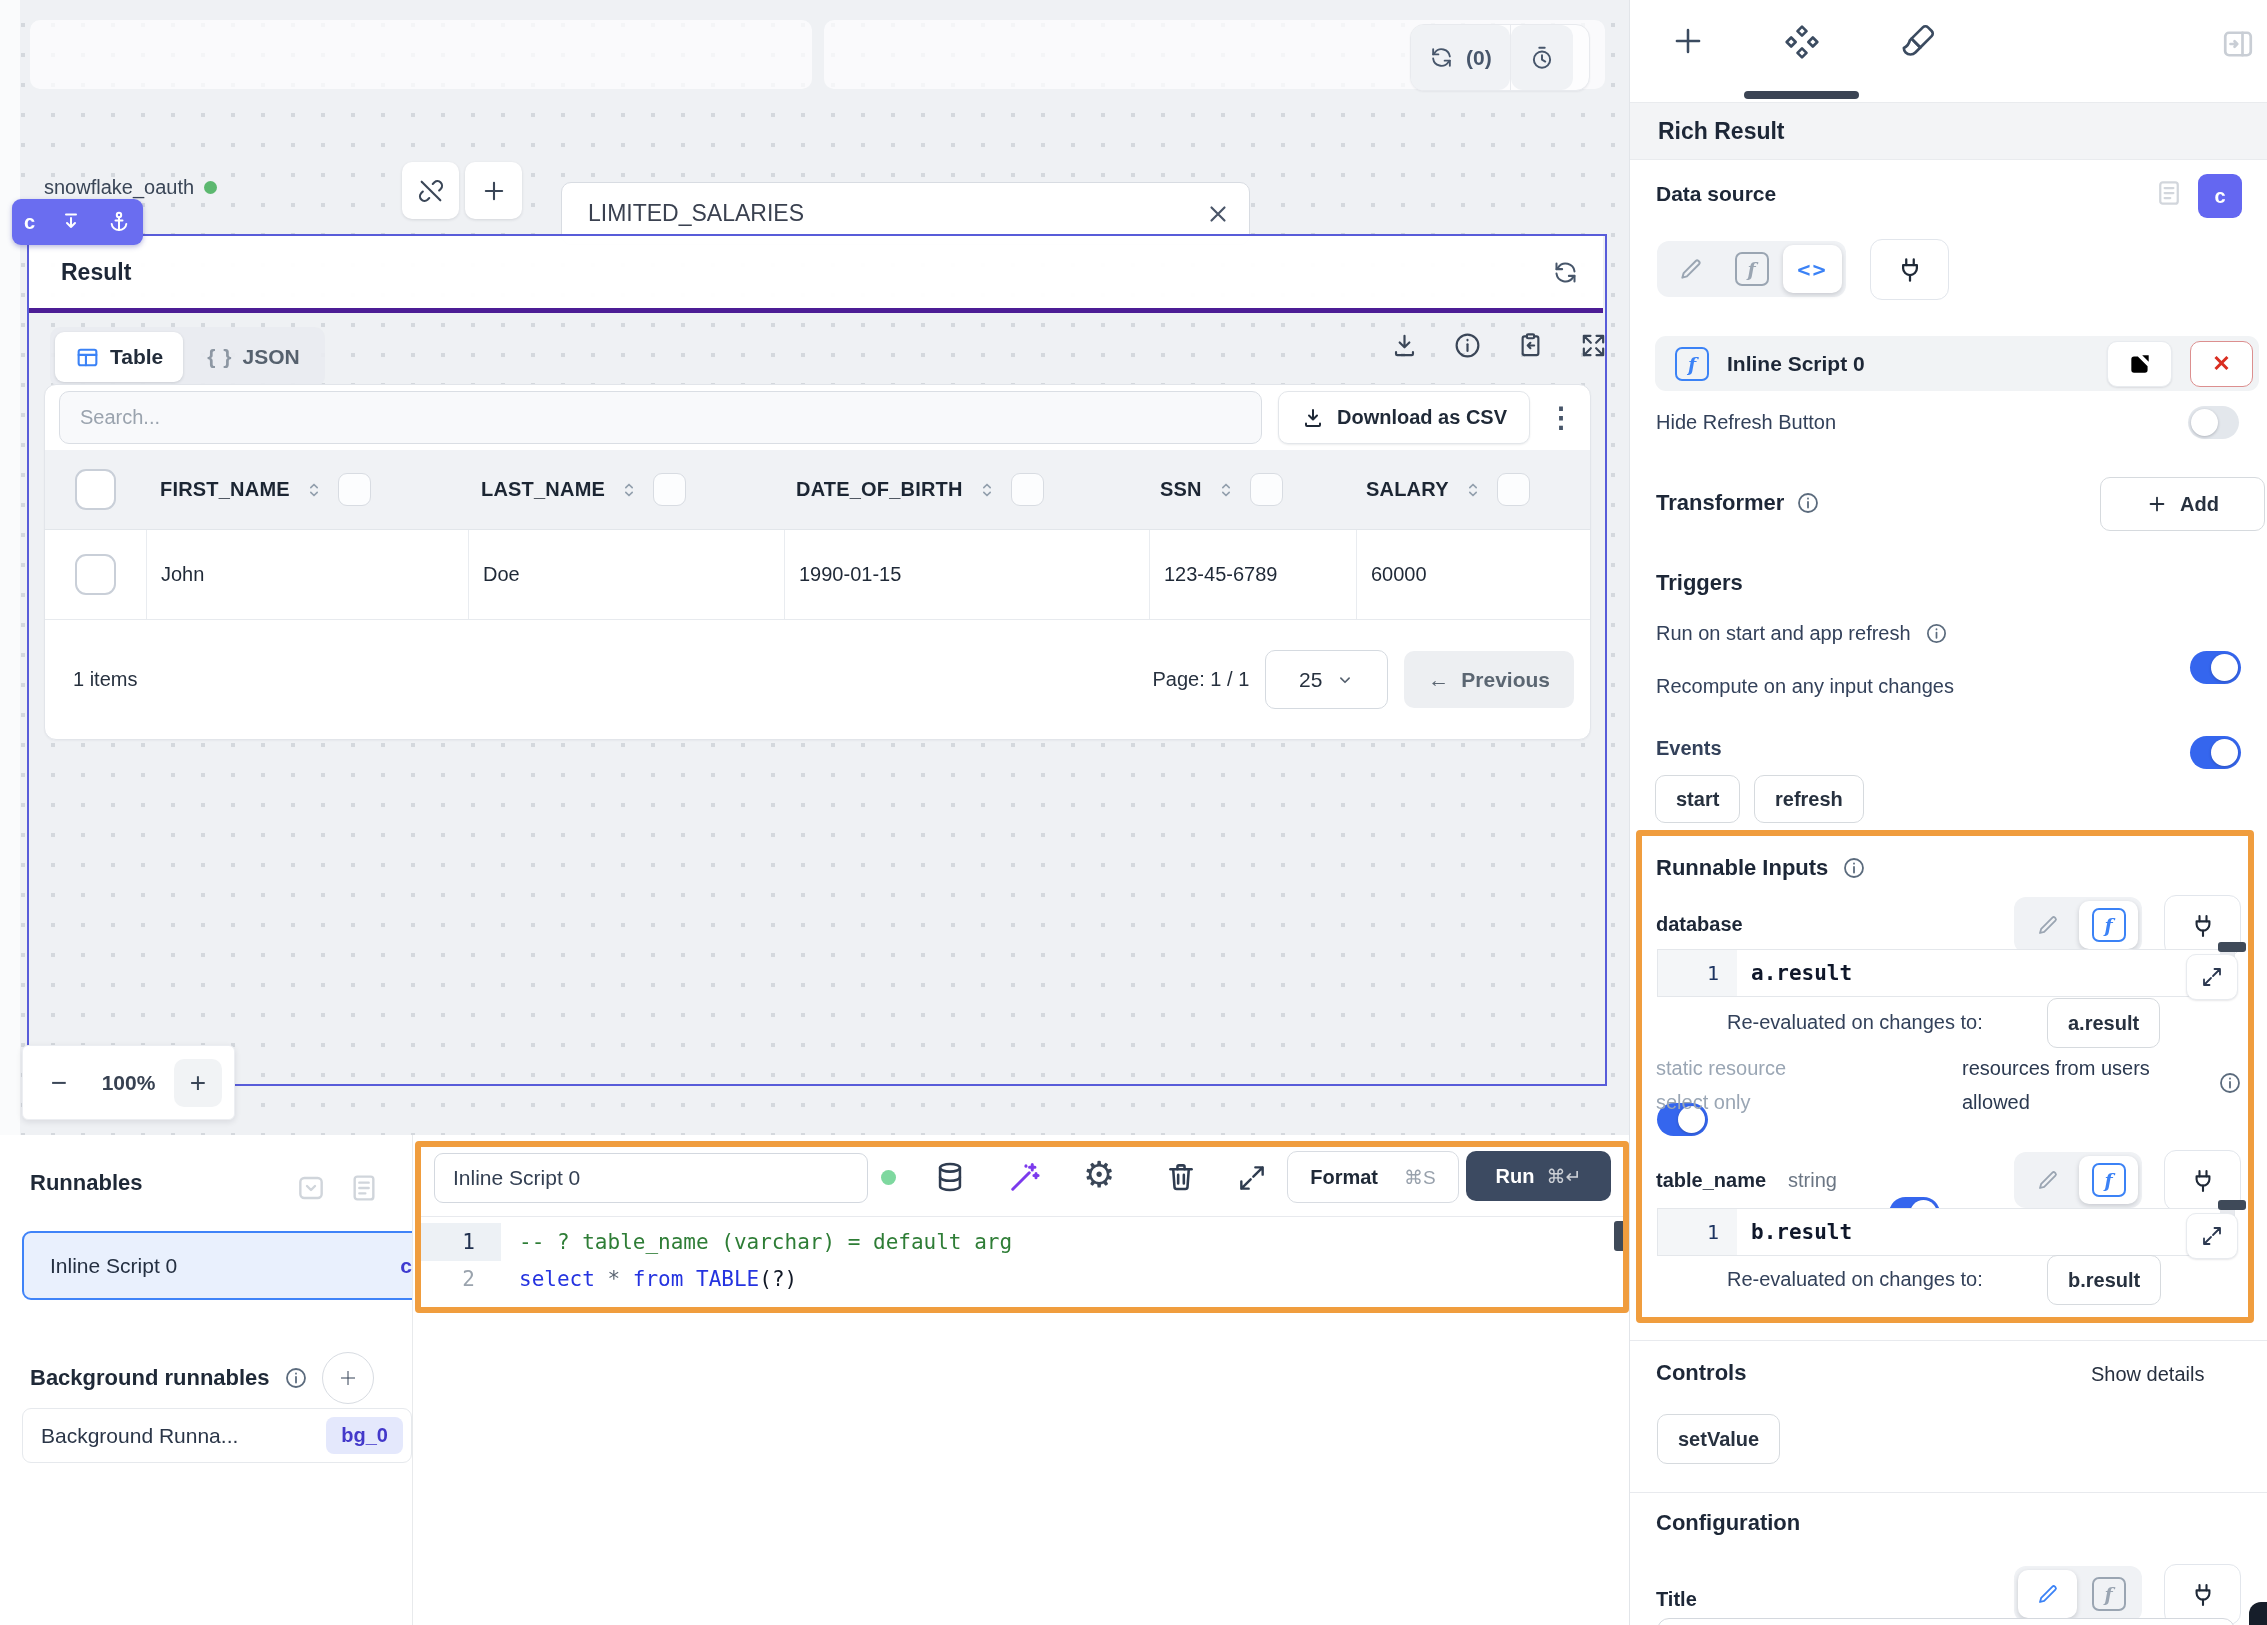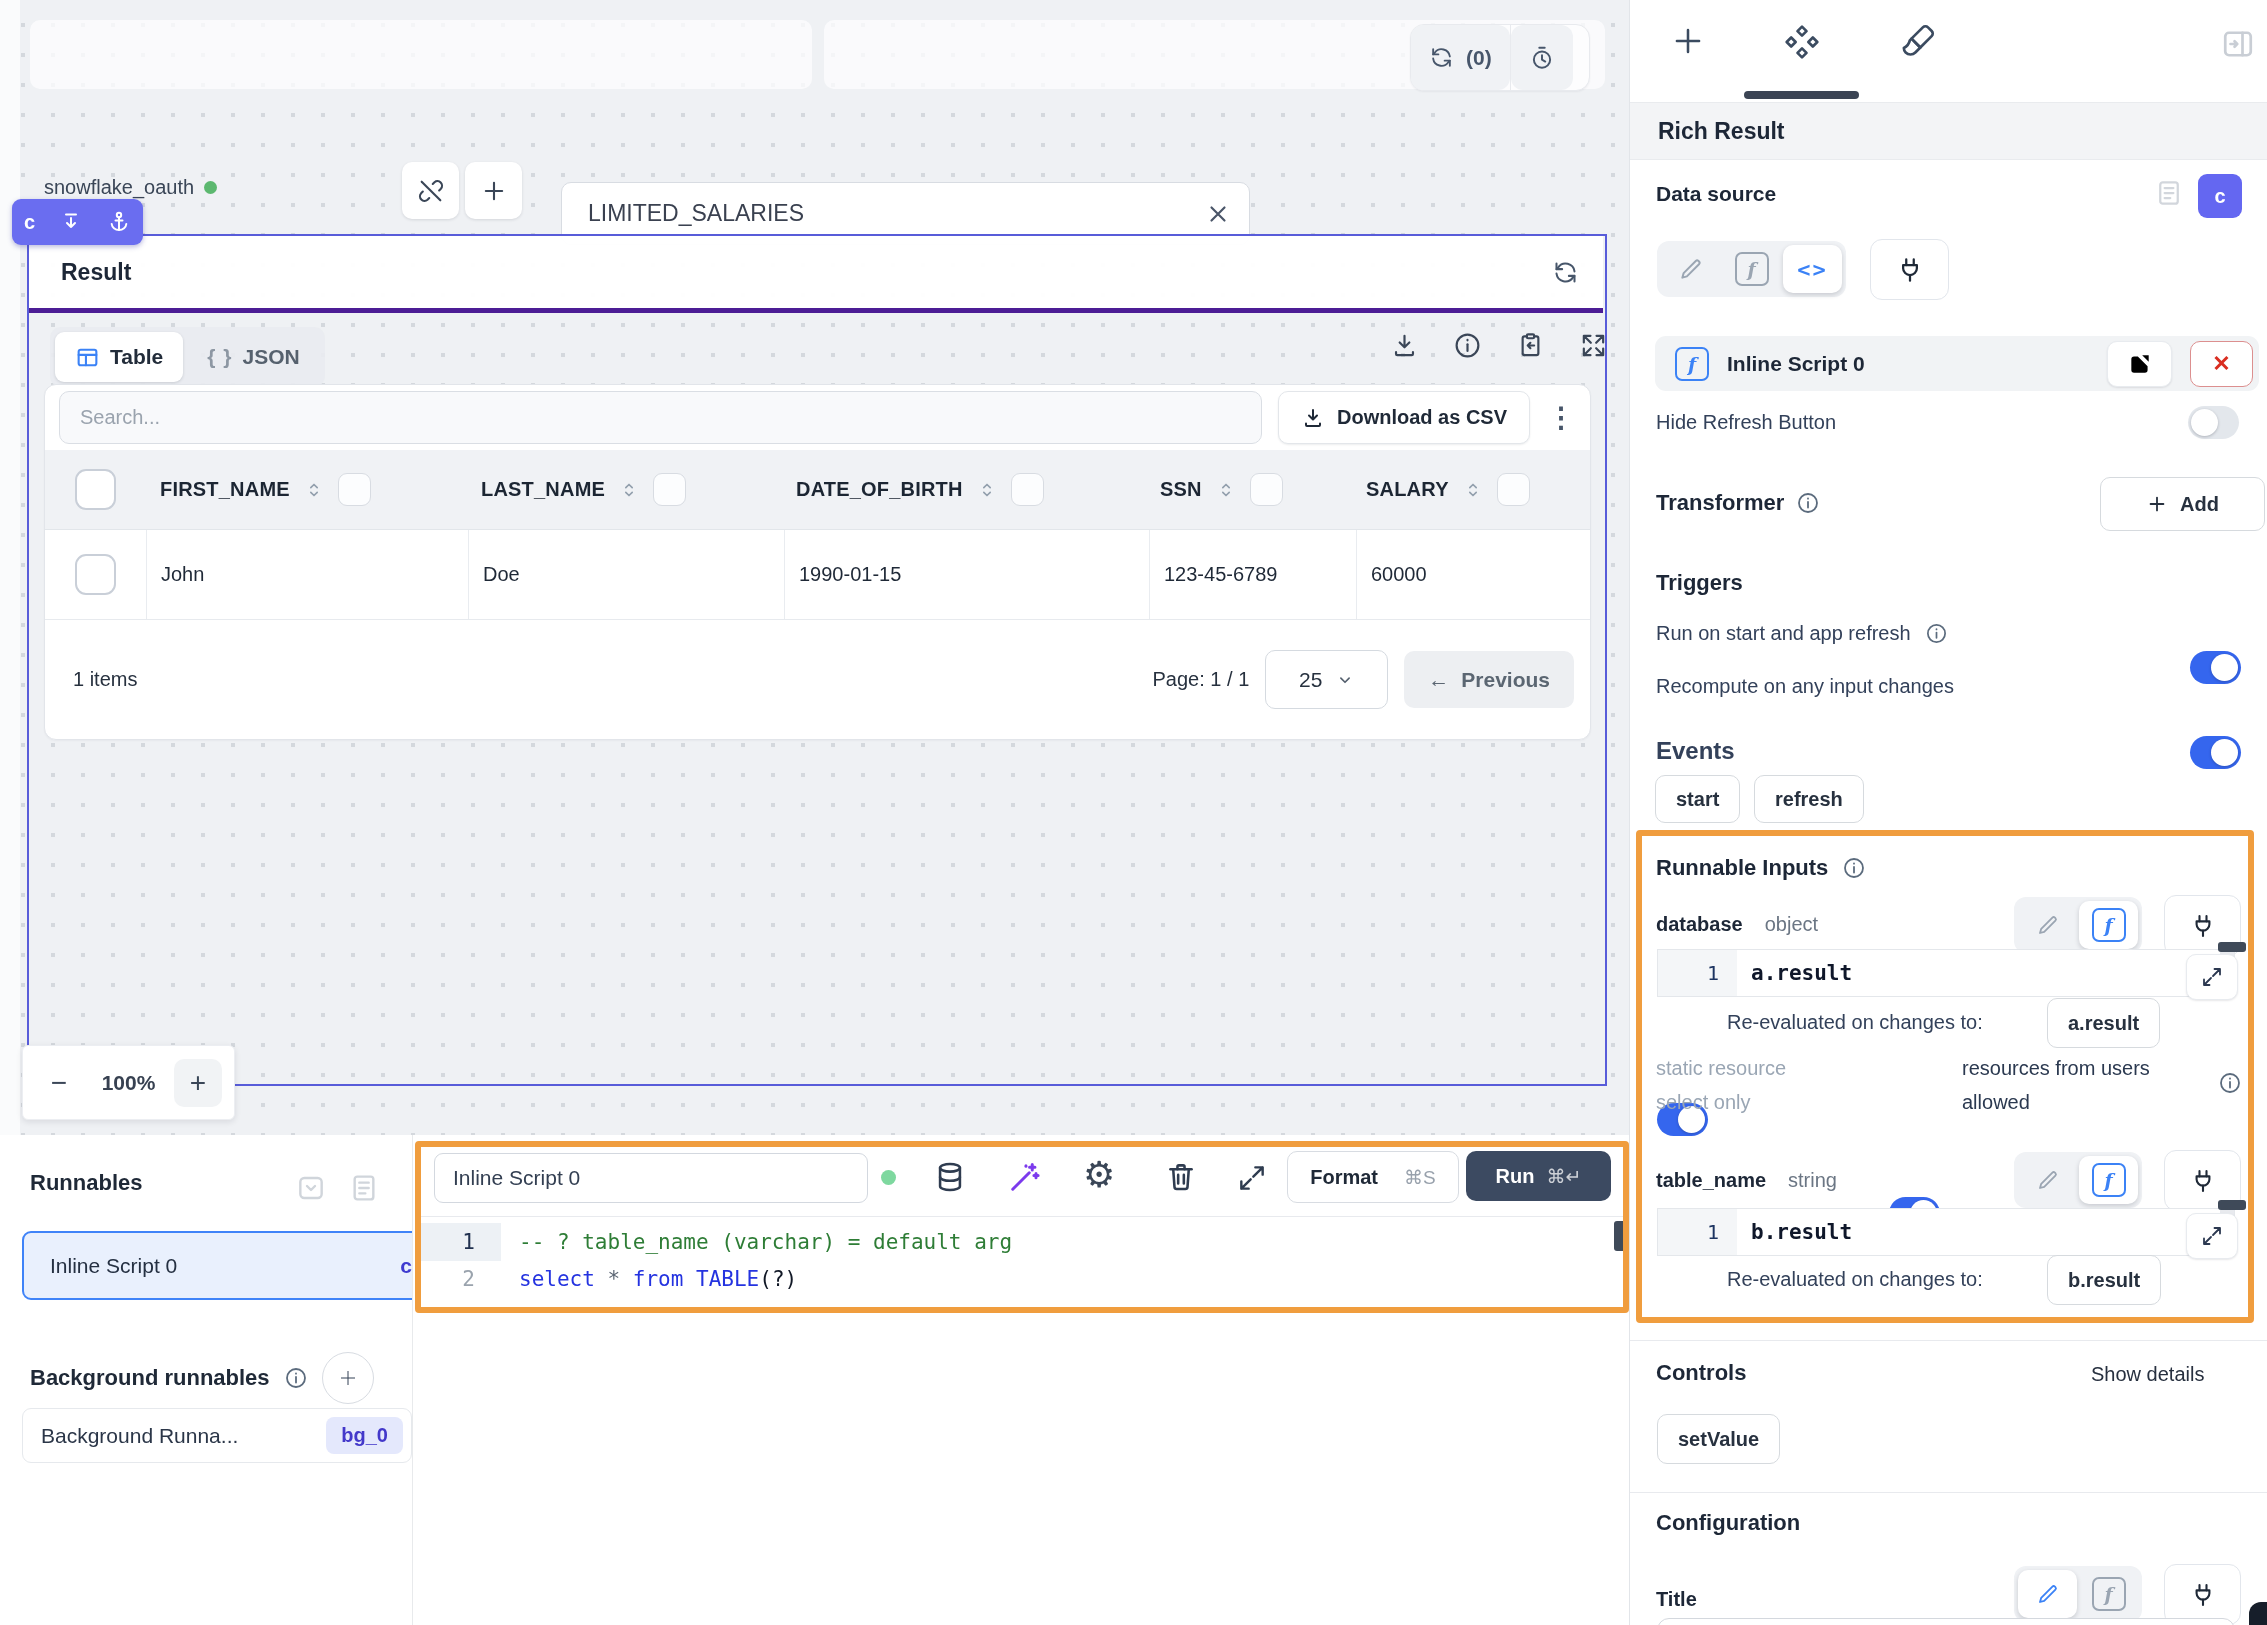--- a/index.html
+++ b/index.html
@@ -607,40 +607,40 @@
     </span>
 </div>
 <div class="abs toggle on" style="left:2190px;top:618px;">
     <div class="knob"></div>
   </div>
 <div class="abs lbl20" style="left:1656px;top:675px;">Recompute on any input changes</div>
 <div class="abs toggle on" style="left:2190px;top:670px;">
     <div class="knob"></div>
   </div>
 
-<div class="abs" style="left:1656px;top:737px;font-size:24px;font-weight:bold;color:#33415a;">Events</div>
+<div class="abs" style="left:1656px;top:737px;font-size:20px;font-weight:bold;color:#33415a;">Events</div>
 <div class="abs chip" style="left:1655px;top:775px;height:46px;">
     <span>start</span>
   </div>
 <div class="abs chip" style="left:1754px;top:775px;height:46px;">
     <span>refresh</span>
   </div>
 
 <div class="abs flex" style="left:1656px;top:855px;gap:14px;">
   <span class="h2">Runnable Inputs</span>
   <span class="icon info-i">
       <svg width="24" height="24" viewBox="0 0 24 24">
         <circle cx="12" cy="12" r="9"></circle>
         <path d="M12 11v5.5"></path>
         <path d="M12 7.4v.3"></path>
       </svg>
     </span>
 </div>
 
-<div class="abs flex" style="left:1656px;top:913px;gap:22px;">
+<div class="abs flex" style="left:1656px;top:913px;gap:22px;flex-direction:column;">
   <span style="font-size:20px;font-weight:bold;color:#1d2737;">database</span>
   <span class="lbl20 muted">object</span>
 </div>
 <div class="abs seg" style="left:2014px;top:897px;">
   <div class="opt">
       <span class="icon">
         <svg width="24" height="24" viewBox="0 0 24 24">
           <path d="M4 20l1.2-4.2L16.4 4.6a1.8 1.8 0 0 1 2.5 0l.5.5a1.8 1.8 0 0 1 0 2.5L8.2 18.8 4 20Z"></path>
         </svg>
       </span>

